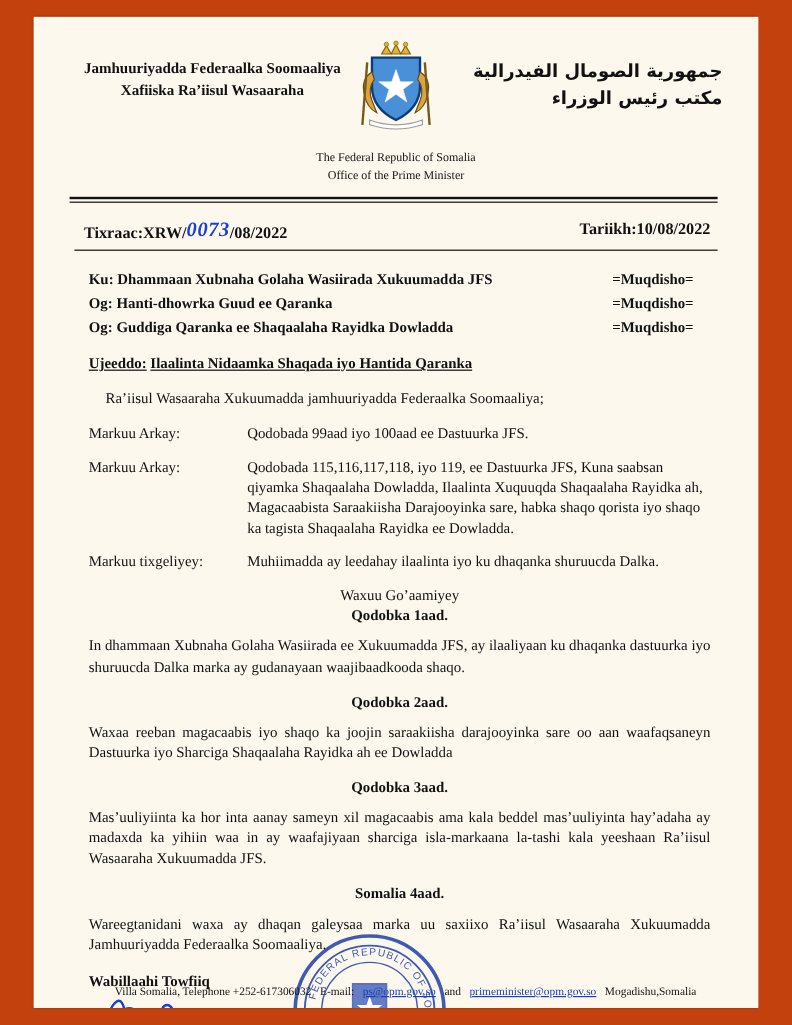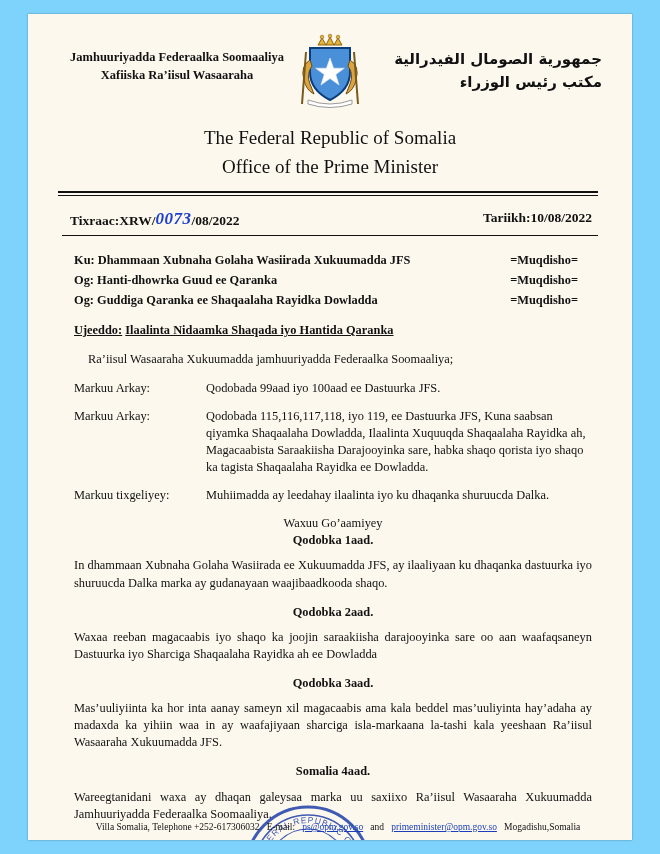--- a/index.html
+++ b/index.html
@@ -10,21 +10,21 @@
   body {
     width: 660px;
     height: 854px;
     overflow: hidden;
     font-family: "Liberation Serif", serif;
   }
   .page {
     position: relative;
     width: 660px;
     height: 854px;
-    background: #7dd3fc;
+    background: #c2410c;
     box-sizing: border-box;
     padding-left: 12px;
   }
   .sheet {
     position: absolute;
     left: 28px;
     top: 14px;
     width: 604px;
     height: 826px;
     background: #fdf8ee;
@@ -68,21 +68,21 @@
     left: 50%;
     top: 18px;
     transform: translateX(-50%);
     width: 76px;
     height: 78px;
   }
 
   .subtitle {
     margin-top: 2px;
     text-align: center;
-    font-size: 19px;
+    font-size: 10px;
     line-height: 1.5;
     color: #111;
   }
   .subtitle .l1 { display:block; }
   .subtitle .l2 { display:block; }
 
   .rule {
     margin: 10px 34px 0 30px;
     border-top: 2px solid #111;
   }

